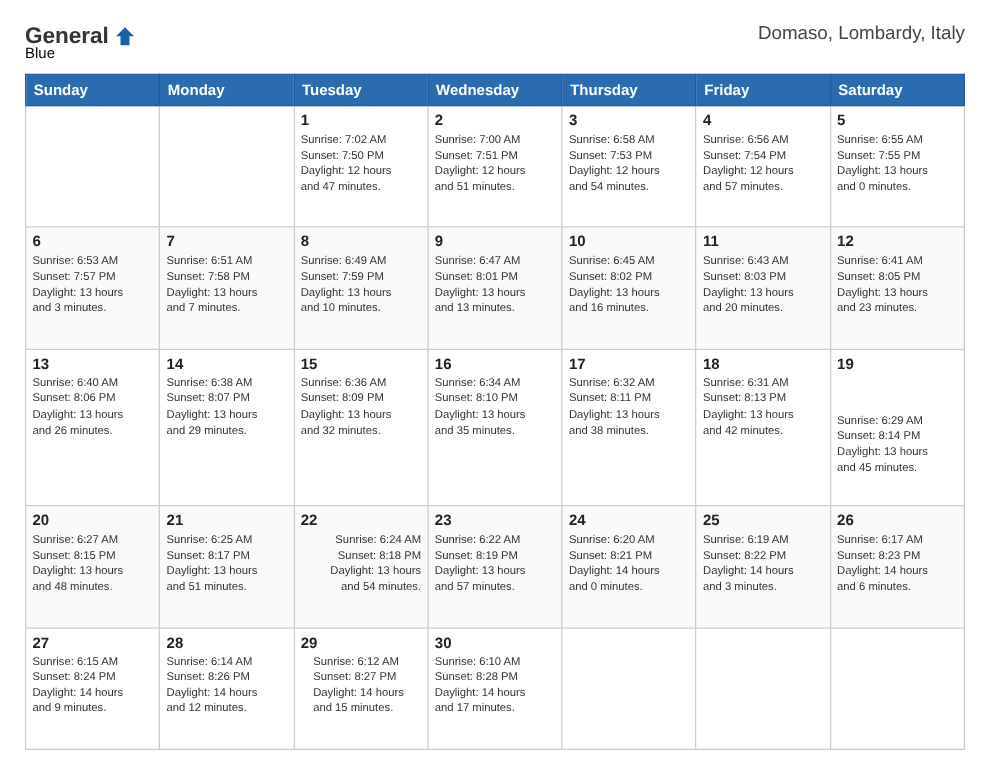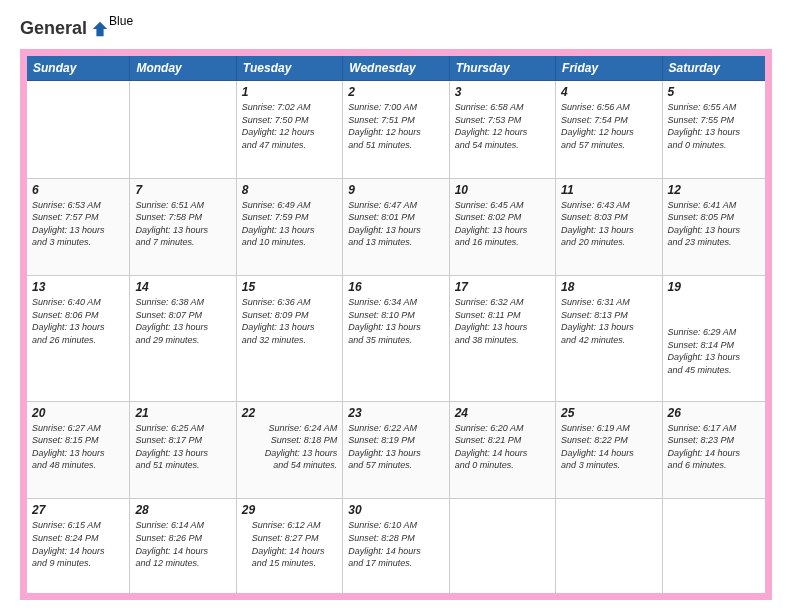--- a/index.html
+++ b/index.html
@@ -18,21 +18,21 @@
       flex-direction: column;
     }
     .header {
       display: flex;
       justify-content: space-between;
       align-items: flex-start;
       margin-bottom: 10px;
     }
     .logo {
       display: flex;
-      flex-direction: row;
+      flex-direction: column;
       align-items: flex-start;
     }
     .logo-text {
       display: flex;
       align-items: center;
       gap: 2px;
     }
     .logo-general {
       font-size: 18px;
       font-weight: bold;
@@ -56,25 +56,24 @@
       font-weight: bold;
       color: #222;
       line-height: 1.1;
     }
     .title-location {
       font-size: 15px;
       color: #444;
     }
     .calendar {
       flex: 1;
-      border: 7px solid #f9a8d4;
+      border: 1px solid #f9a8d4;
       border-collapse: collapse;
       width: 100%;
       table-layout: fixed;
-      font-style: italic;
     }
     .calendar th {
       background: #2b6cb0;
       color: #fff;
       text-align: left;
       padding: 5px 6px;
       font-size: 12px;
       border: 1px solid #2558a0;
       font-weight: bold;
     }
@@ -118,20 +117,21 @@
     <div class="logo">
       <div class="logo-text">
         <span class="logo-general">General</span>
         <svg class="logo-icon" viewBox="0 0 20 20">
           <polygon points="10,2 18,10 14,10 14,18 6,18 6,10 2,10" fill="#1a5fa8"></polygon>
         </svg>
       </div>
       <span class="logo-blue" style="margin-top:-4px;">Blue</span>
     </div>
     <div class="title-block">
+      <div class="title-location">Domaso, Lombardy, Italy</div>
     </div>
   </div>
 
   <table class="calendar">
     <thead>
       <tr>
       <th>Sunday</th>
           <th>Monday</th>
           <th>Tuesday</th>
           <th>Wednesday</th>

